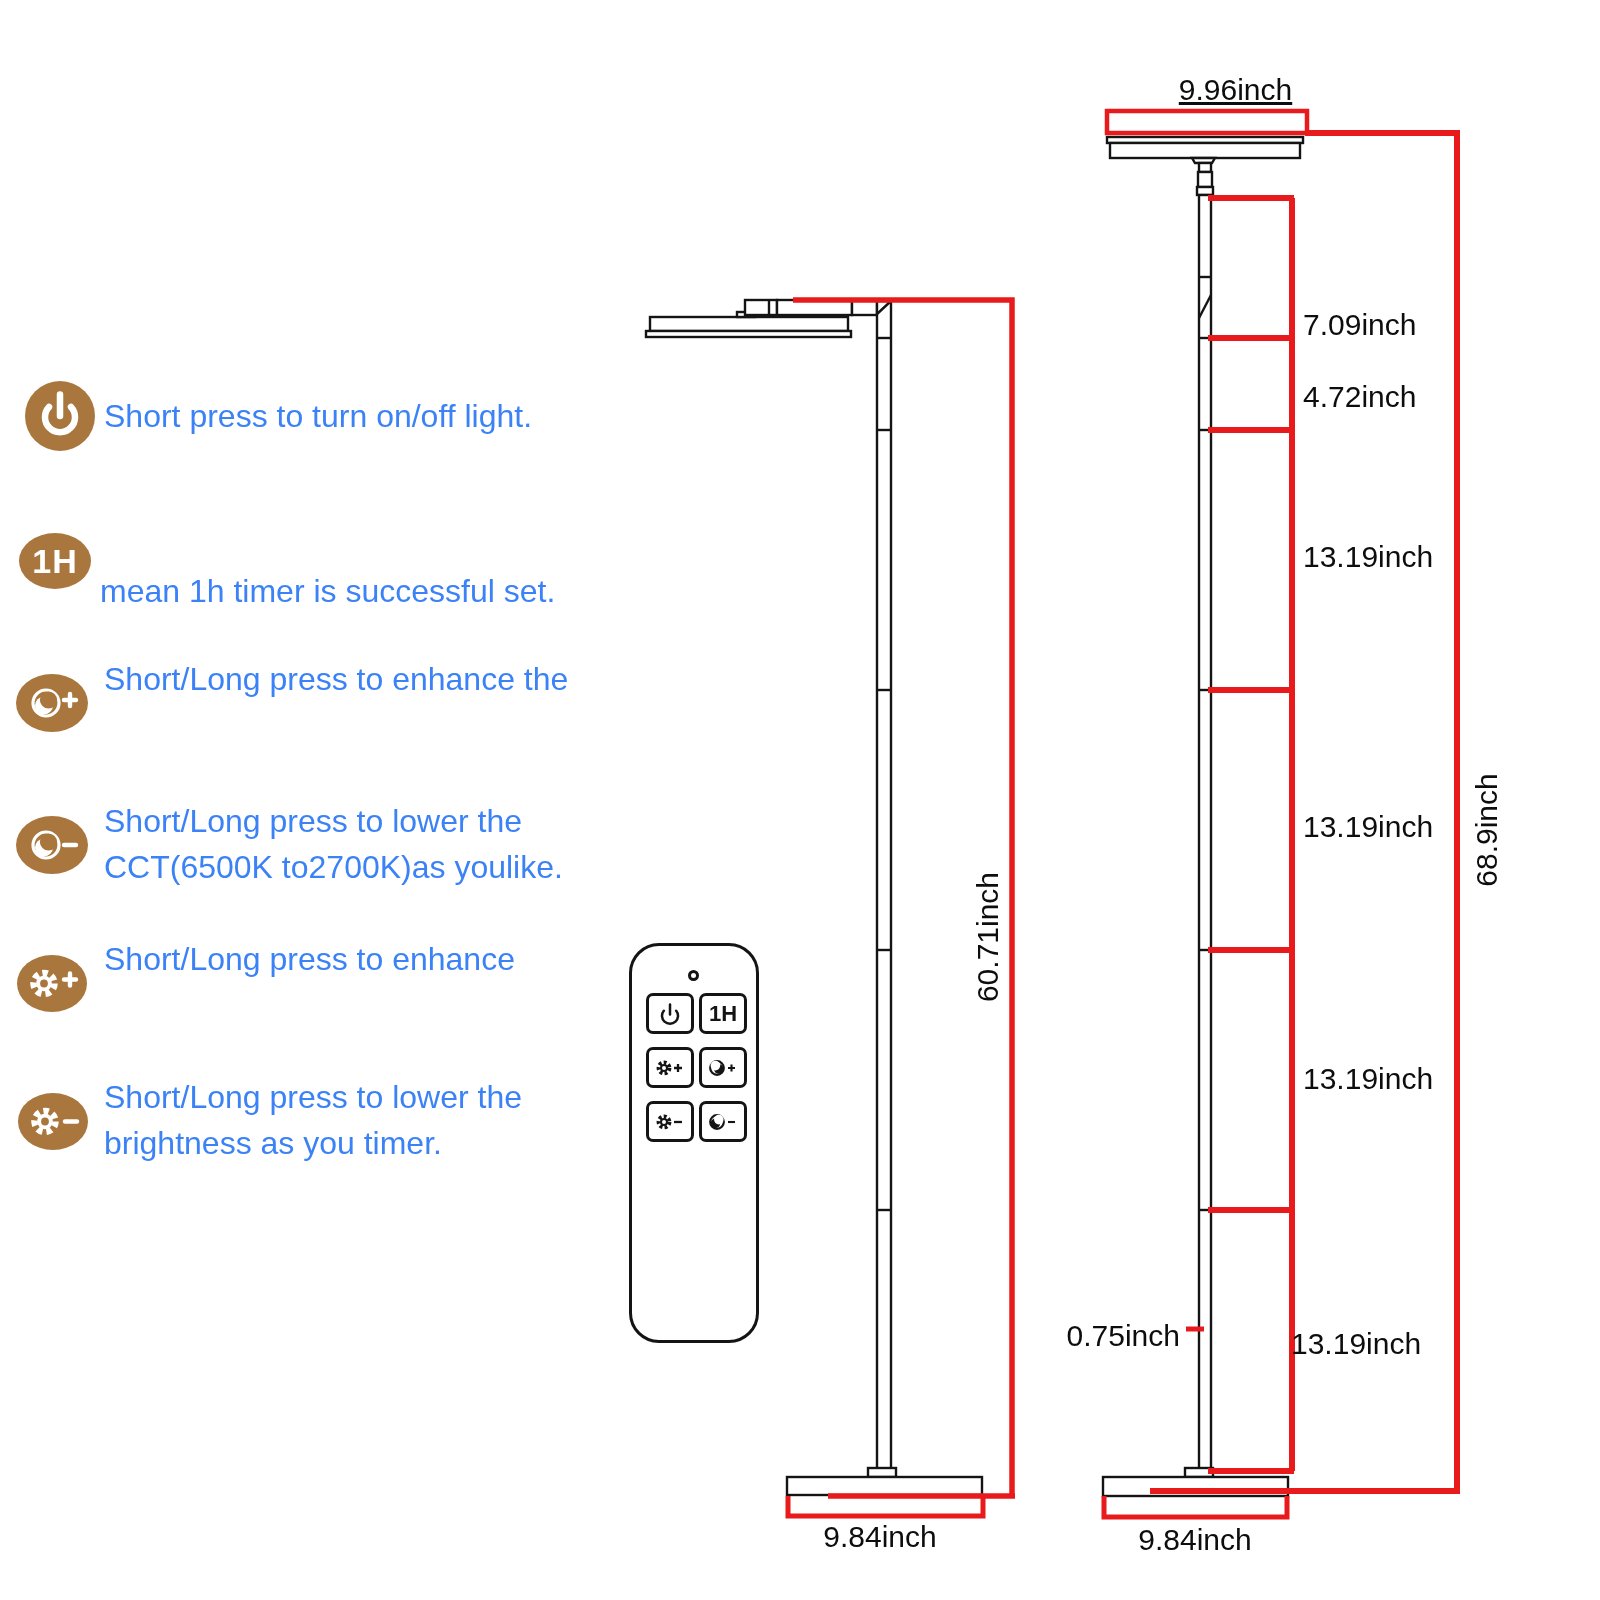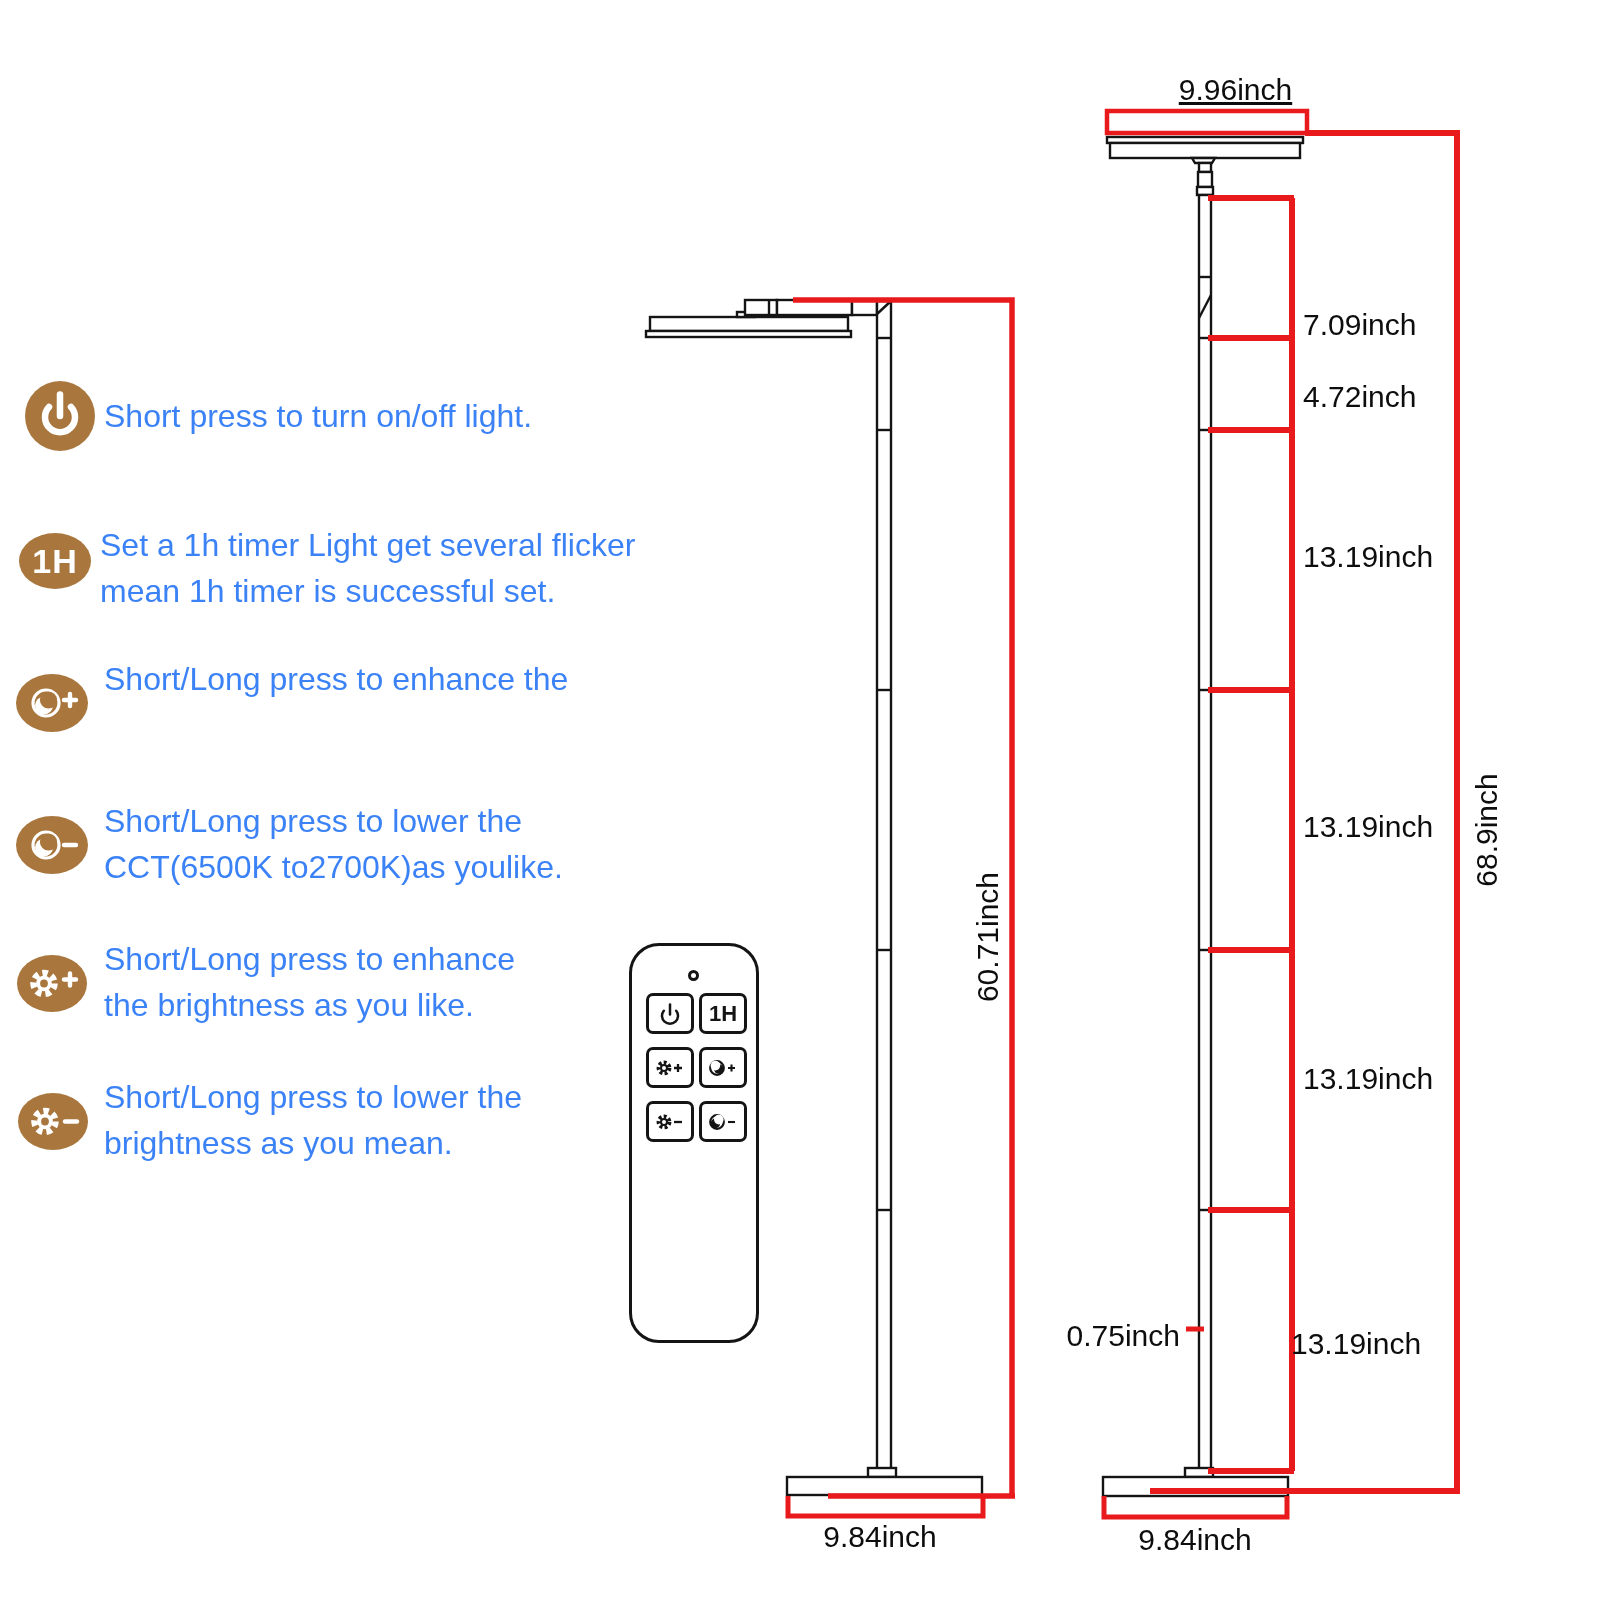--- a/index.html
+++ b/index.html
@@ -109,21 +109,20 @@
     <svg width="70" height="70" viewBox="0 0 70 70">
       <path d="M24 26 A15 15 0 1 0 46 26" fill="none" stroke="#fff" stroke-width="6.5" stroke-linecap="round"></path>
       <path d="M35 13.5 V35" stroke="#fff" stroke-width="6.5" stroke-linecap="round"></path>
     </svg>
   </div>
   <div class="txt" style="left:104px;top:399px;">Short press to turn on/off light.</div>
 
   <div class="icon" style="left:19px;top:533px;width:72px;height:56px;background:#a9773e;">
     <span>1H</span>
   </div>
-  <div class="txt" style="left:100px;top:528px;">Set a 1h timer Light get several flicker</div>
   <div class="txt" style="left:100px;top:574px;">mean 1h timer is successful set.</div>
 
   <div class="icon" style="left:16px;top:674px;width:72px;height:58px;background:#a9773e;">
     <svg width="72" height="58" viewBox="0 0 72 58">
       <circle cx="30" cy="29" r="13" fill="none" stroke="#fff" stroke-width="3.2"></circle>
       <circle cx="28" cy="31.5" r="9" fill="#fff"></circle>
       <circle cx="32.5" cy="26" r="8.6" fill="#a9773e"></circle>
       <path d="M48 26 H60 M54 20 V32" stroke="#fff" stroke-width="4.4" stroke-linecap="round"></path>
     </svg>
   </div>
@@ -142,32 +141,31 @@
 
   <div class="icon" style="left:17px;top:955px;width:70px;height:57px;background:#a9773e;">
     <svg width="70" height="57" viewBox="0 0 70 57">
       <circle cx="27" cy="28.5" r="10.5" fill="none" stroke="#fff" stroke-width="6.5" stroke-dasharray="5.4 4.1"></circle>
       <circle cx="27" cy="28.5" r="7.8" fill="#fff"></circle>
       <circle cx="27" cy="28.5" r="3.9" fill="#a9773e"></circle>
       <path d="M47 24.5 H59 M53 18.5 V30.5" stroke="#fff" stroke-width="4.4" stroke-linecap="round"></path>
     </svg>
   </div>
   <div class="txt" style="left:104px;top:942px;">Short/Long press to enhance</div>
-  <div class="txt" style="left:104px;top:988px;">the brightness as you like.</div>
 
   <div class="icon" style="left:18px;top:1093px;width:70px;height:57px;background:#a9773e;">
     <svg width="70" height="57" viewBox="0 0 70 57">
       <circle cx="27" cy="28.5" r="10.5" fill="none" stroke="#fff" stroke-width="6.5" stroke-dasharray="5.4 4.1"></circle>
       <circle cx="27" cy="28.5" r="7.8" fill="#fff"></circle>
       <circle cx="27" cy="28.5" r="3.9" fill="#a9773e"></circle>
       <path d="M47 28.5 H59" stroke="#fff" stroke-width="4.4" stroke-linecap="round"></path>
     </svg>
   </div>
   <div class="txt" style="left:104px;top:1080px;">Short/Long press to lower the</div>
-  <div class="txt" style="left:104px;top:1126px;">brightness as you mean.</div>
+  <div class="txt" style="left:104px;top:1126px;">brightness as you timer.</div>
 
   <div class="remote-body"></div>
   <div class="led"></div>
 
   <div class="rbtn" style="left:646px;top:993px;width:42px;height:35px;">
     <svg width="36" height="26" viewBox="0 0 36 26">
       <path d="M11.8 9.8 A8 8 0 1 0 24.2 9.8" fill="none" stroke="#141414" stroke-width="2.5" stroke-linecap="round"></path>
       <path d="M18 3.5 V13.5" stroke="#141414" stroke-width="2.5" stroke-linecap="round"></path>
     </svg>
   </div>

